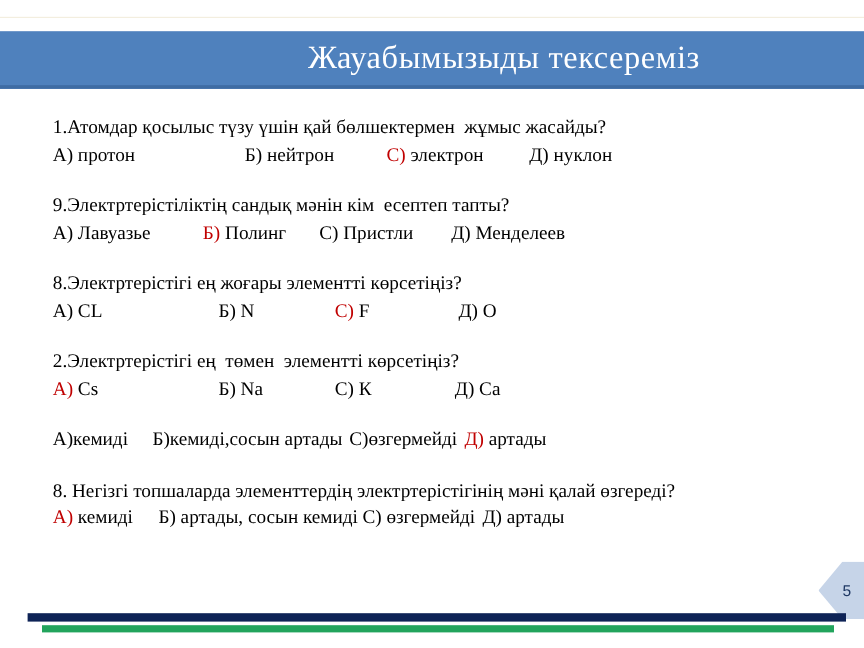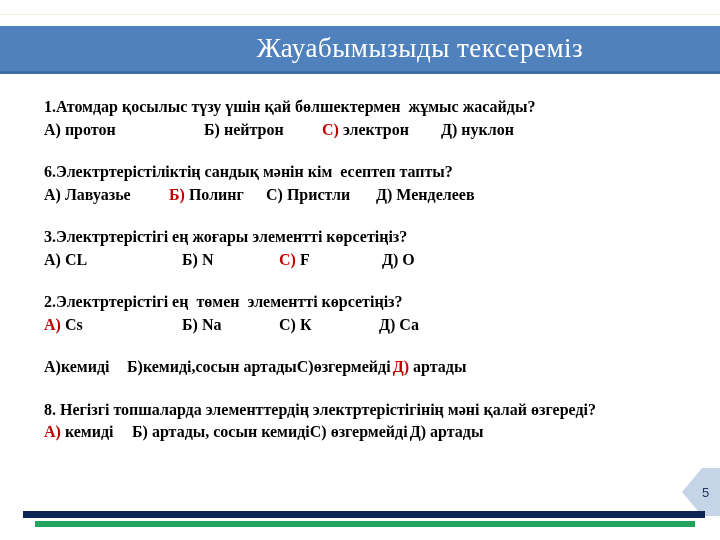--- a/index.html
+++ b/index.html
@@ -21,21 +21,21 @@
     display:flex;align-items:center;justify-content:center;
     padding-left:120px;box-sizing:border-box;
   }
   .title-bar .title-text{
     color:#ffffff;font-size:27px;letter-spacing:.5px;white-space:pre;
   }
   .content{
     position:absolute;left:44px;top:96px;right:16px;
     color:#000000;font-size:16px;line-height:22.5px;
   }
-  .qblock{margin-bottom:20px;font-weight:bold;}
+  .qblock{margin-bottom:20px;}
   .qtext{white-space:pre-wrap;}
   .answers{white-space:pre;}
   .ans{display:inline-block;white-space:pre;vertical-align:top;}
   .ans-label.correct{color:#c00000;}
   
   .qb0 .ans:nth-child(1){min-width:160px}.qb0 .ans:nth-child(2){min-width:118px}.qb0 .ans:nth-child(3){min-width:119px}
   .qb1 .ans:nth-child(1){min-width:125px}.qb1 .ans:nth-child(2){min-width:97px}.qb1 .ans:nth-child(3){min-width:110px}
   .qb2 .ans:nth-child(1){min-width:138px}.qb2 .ans:nth-child(2){min-width:97px}.qb2 .ans:nth-child(3){min-width:103px}
   .qb3 .ans:nth-child(1){min-width:138px}.qb3 .ans:nth-child(2){min-width:97px}.qb3 .ans:nth-child(3){min-width:100px}
   .qb4 .ans:nth-child(1){min-width:83px}.qb4 .ans:nth-child(2){min-width:164px}.qb4 .ans:nth-child(3){min-width:96px}
@@ -72,26 +72,26 @@
   </div>
 
   <div class="content">
 
     <div class="qblock qb0">
       <div class="qtext">1.Атомдар қосылыс түзу үшін қай бөлшектермен  жұмыс жасайды?</div>
       <div class="answers"><span class="ans"><span class="ans-label">А)</span><span class="ans-text"> протон</span></span><span class="ans"><span class="ans-label">Б)</span><span class="ans-text"> нейтрон</span></span><span class="ans"><span class="ans-label correct">С)</span><span class="ans-text"> электрон</span></span><span class="ans"><span class="ans-label">Д)</span><span class="ans-text"> нуклон</span></span></div>
     </div>
 
     <div class="qblock qb1">
-      <div class="qtext">6.Электртерістіліктің сандық мәнін кім  есептеп тапты?</div>
+      <div class="qtext">9.Электртерістіліктің сандық мәнін кім  есептеп тапты?</div>
       <div class="answers"><span class="ans"><span class="ans-label">А)</span><span class="ans-text"> Лавуазье</span></span><span class="ans"><span class="ans-label correct">Б)</span><span class="ans-text"> Полинг</span></span><span class="ans"><span class="ans-label">С)</span><span class="ans-text"> Пристли</span></span><span class="ans"><span class="ans-label">Д)</span><span class="ans-text"> Менделеев</span></span></div>
     </div>
 
     <div class="qblock qb2">
-      <div class="qtext">3.Электртерістігі ең жоғары элементті көрсетіңіз?</div>
+      <div class="qtext">8.Электртерістігі ең жоғары элементті көрсетіңіз?</div>
       <div class="answers"><span class="ans"><span class="ans-label">А)</span><span class="ans-text"> CL</span></span><span class="ans"><span class="ans-label">Б)</span><span class="ans-text"> N</span></span><span class="ans"><span class="ans-label correct">С)</span><span class="ans-text"> F</span></span><span class="ans"><span class="ans-label">Д)</span><span class="ans-text"> О</span></span></div>
     </div>
 
     <div class="qblock qb3">
       <div class="qtext">2.Электртерістігі ең  төмен  элементті көрсетіңіз?</div>
       <div class="answers"><span class="ans"><span class="ans-label correct">А)</span><span class="ans-text"> Cs</span></span><span class="ans"><span class="ans-label">Б)</span><span class="ans-text"> Na</span></span><span class="ans"><span class="ans-label">С)</span><span class="ans-text"> К</span></span><span class="ans"><span class="ans-label">Д)</span><span class="ans-text"> Са</span></span></div>
     </div>
 
     <div class="qblock qb4">
       <div class="answers"><span class="ans"><span class="ans-label">А)</span><span class="ans-text">кемиді</span></span><span class="ans"><span class="ans-label">Б)</span><span class="ans-text">кемиді,сосын артады</span></span><span class="ans"><span class="ans-label">С)</span><span class="ans-text">өзгермейді</span></span><span class="ans"><span class="ans-label correct">Д)</span><span class="ans-text"> артады</span></span></div>

